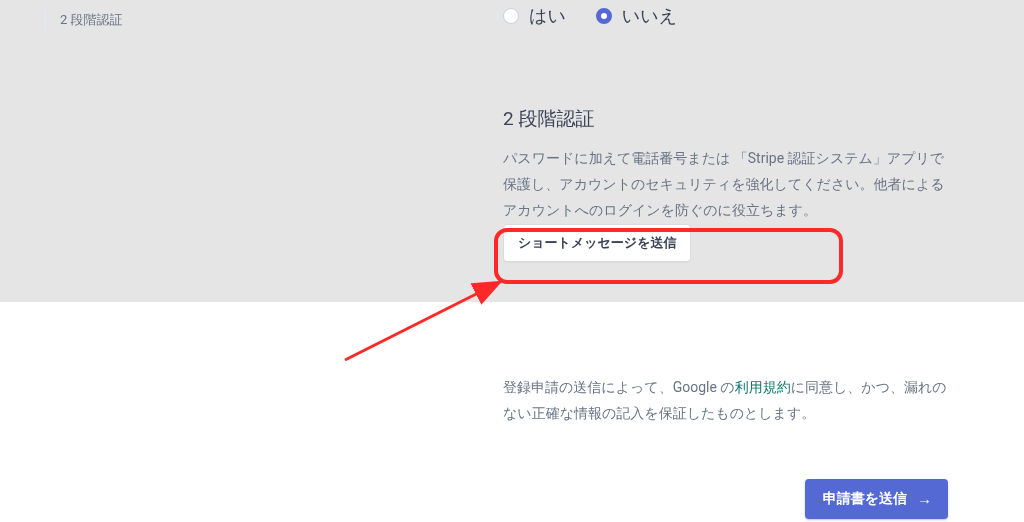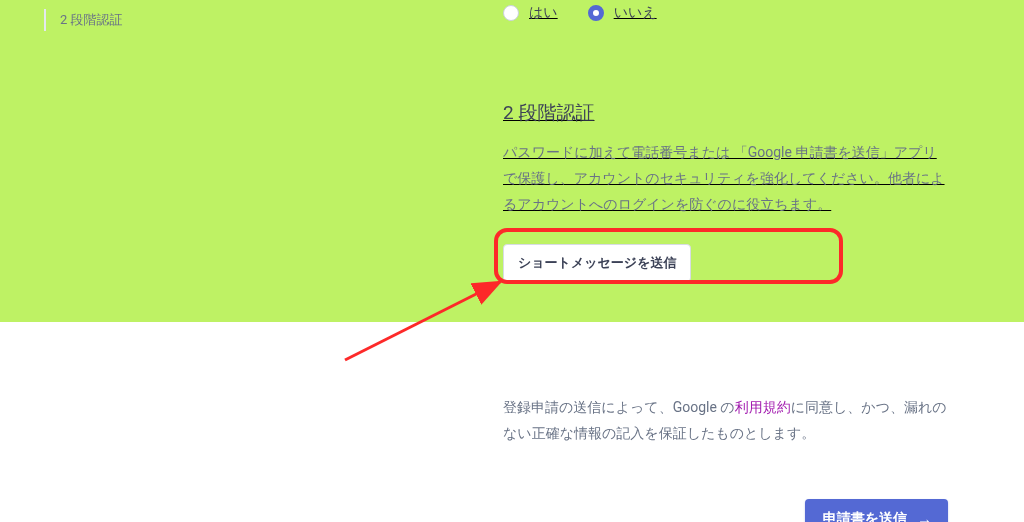--- a/index.html
+++ b/index.html
@@ -6,24 +6,23 @@
     body {
       font-family: -apple-system, BlinkMacSystemFont, "Segoe UI", Roboto, "Helvetica Neue", Arial, "Hiragino Kaku Gothic ProN", "Hiragino Sans", Meiryo, sans-serif;
       background: #ffffff;
       width: 1024px;
       height: 522px;
       overflow: hidden;
       position: relative;
     }
 
     .top-section {
-      background: #bef264;
+      background: #e5e5e5;
       padding-bottom: 40px;
       position: relative;
-      text-decoration: underline;
     }
 
     .sidebar-item {
       position: absolute;
       top: 9px;
       left: 44px;
       display: flex;
       align-items: stretch;
       gap: 14px;
     }
@@ -41,21 +40,21 @@
     .main-column {
       margin-left: 503px;
       padding-top: 4px;
       width: 445px;
     }
 
     .radio-row {
       display: flex;
       align-items: center;
       gap: 30px;
-      font-size: 14px;
+      font-size: 18px;
       color: #3c4257;
     }
     .radio {
       display: flex;
       align-items: center;
       gap: 10px;
     }
     .radio-circle {
       width: 16px;
       height: 16px;
@@ -79,21 +78,20 @@
     .desc {
       font-size: 14px;
       color: #697386;
       line-height: 1.85;
       margin-bottom: 0;
     }
 
     .button-row {
       display: inline-flex;
       gap: 24px;
-      margin-top: 26px;
     }
     .btn {
       background: #ffffff;
       border: 1px solid #d7dce3;
       border-radius: 4px;
       padding: 9px 14px;
       font-size: 13px;
       color: #3c4257;
       font-weight: 600;
       cursor: pointer;
@@ -119,21 +117,21 @@
 
     .agreement {
       margin-left: 503px;
       width: 445px;
       font-size: 14px;
       color: #697386;
       line-height: 1.9;
       margin-top: 32px;
     }
     .agreement a {
-      color: #a21caf;
+      color: #0f766e;
       text-decoration: none;
     }
 
     .submit-row {
       margin-left: 503px;
       width: 445px;
       display: flex;
       justify-content: flex-end;
       margin-top: 52px;
     }
@@ -169,21 +167,21 @@
         <span>はい</span>
       </label>
       <label class="radio">
         <span class="radio-circle selected"></span>
         <span>いいえ</span>
       </label>
     </div>
 
     <h2 class="heading">2 段階認証</h2>
 
-    <p class="desc">パスワードに加えて電話番号または 「Google 申請書を送信」アプリで保護し、アカウントのセキュリティを強化してください。他者によるアカウントへのログインを防ぐのに役立ちます。</p>
+    <p class="desc">パスワードに加えて電話番号または 「Stripe 認証システム」アプリで保護し、アカウントのセキュリティを強化してください。他者によるアカウントへのログインを防ぐのに役立ちます。</p>
 
     <div class="button-row">
       <button class="btn">ショートメッセージを送信</button>
     </div>
   </div>
 </div>
 
 <div class="bottom-section">
   <div class="agreement">
     <span>登録申請の送信によって、Google の</span><a href="#">利用規約</a><span>に同意し、かつ、漏れのない正確な情報の記入を保証したものとします。</span>

